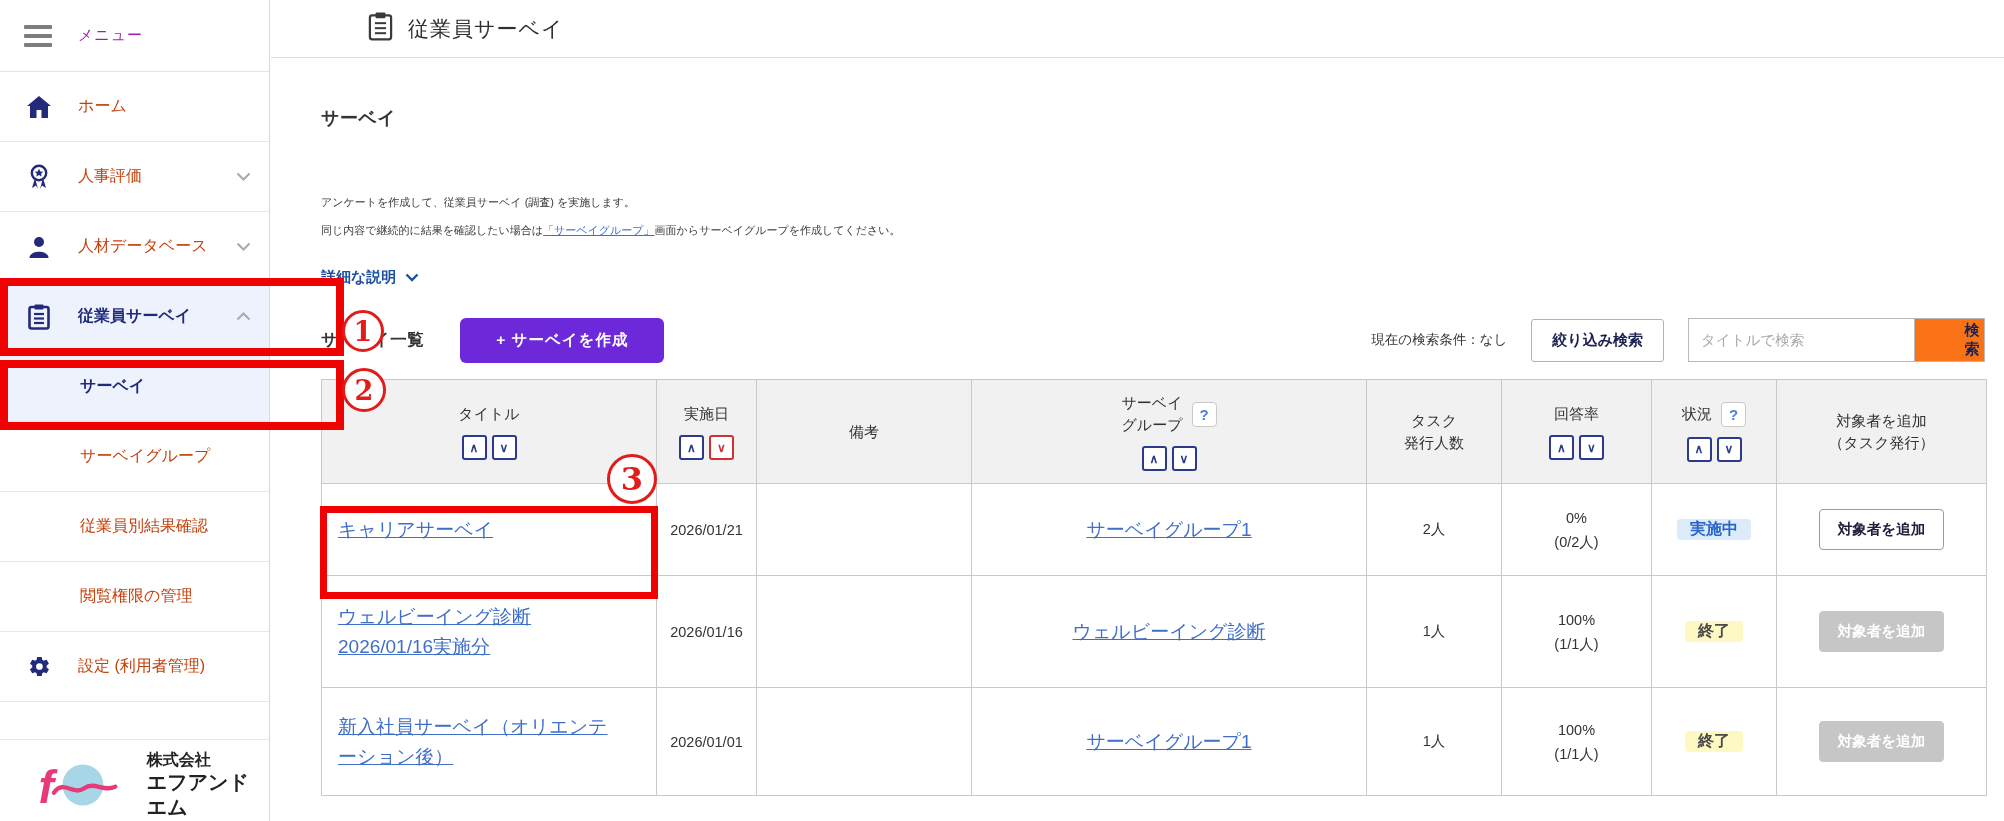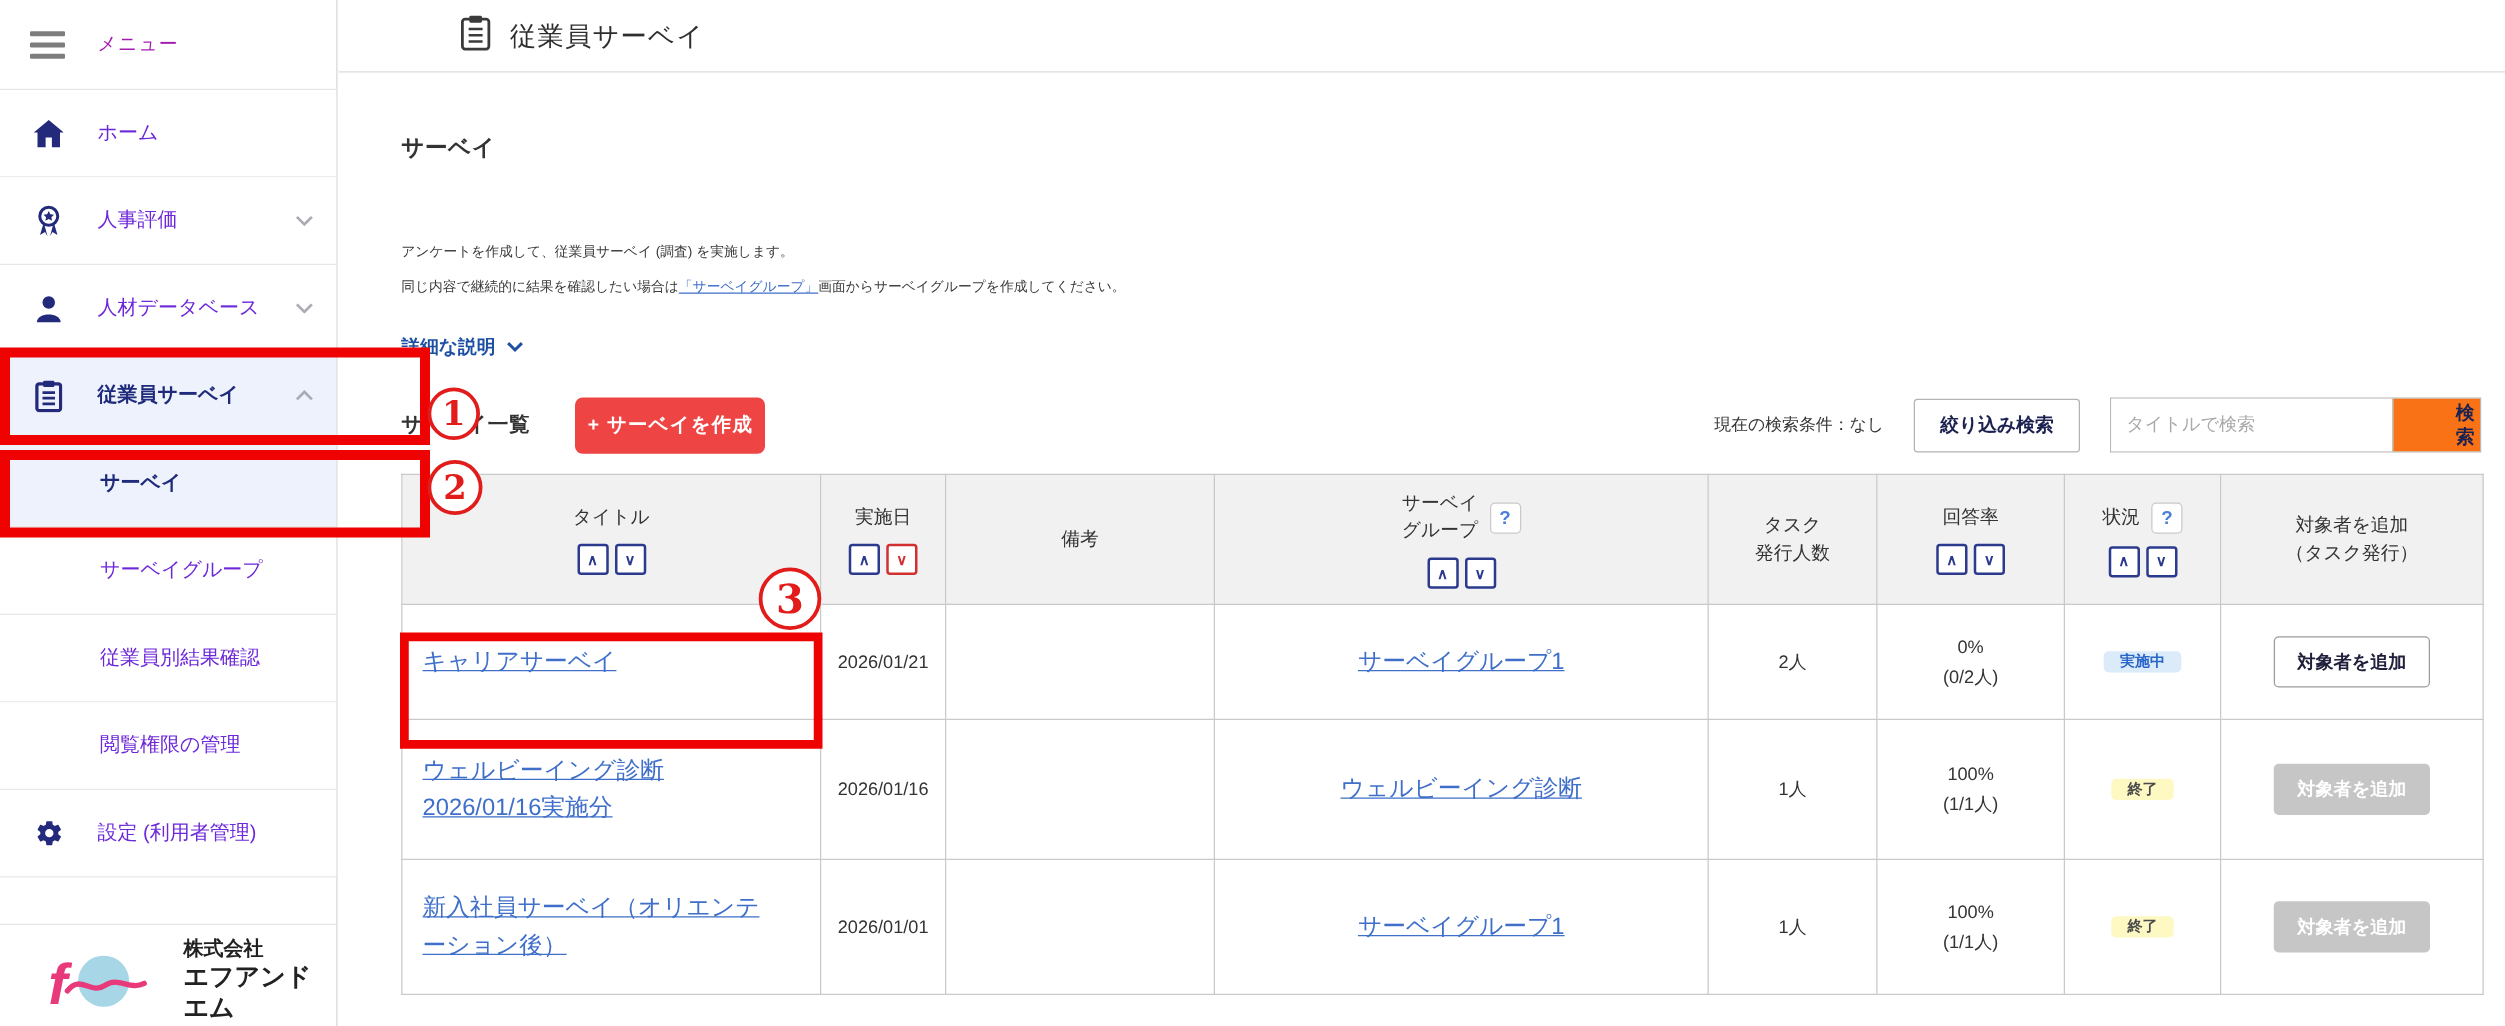--- a/index.html
+++ b/index.html
@@ -6,21 +6,21 @@
   html,body { width:2004px; height:821px; background:#fff; font-family:"Liberation Sans", sans-serif; position:relative; overflow:hidden; }
 
   
   .sidebar { position:absolute; left:0; top:0; width:270px; height:821px; background:#fff; border-right:1px solid #d8d8d8; z-index:2; }
   .sb-menu { height:72px; display:flex; align-items:center; padding-left:24px; border-bottom:1px solid #e5e5e5; cursor:pointer; }
   .hamburger { width:28px; display:flex; flex-direction:column; gap:5px; }
   .hamburger i { display:block; height:4px; background:#7d7d7d; border-radius:1px; }
   .sb-menu-label { margin-left:26px; font-size:15px; color:#a21caf; letter-spacing:1px; }
   .sb-item { height:70px; display:flex; align-items:center; padding:0 18px 0 24px; border-bottom:1px solid #e7e7e7; cursor:pointer; background:#fff; }
   .sb-icon { width:30px; display:flex; align-items:center; justify-content:center; }
-  .sb-label { margin-left:24px; font-size:16px; color:#6d28d9; }
+  .sb-label { margin-left:24px; font-size:16px; color:#c2410c; }
   .sb-item.sub { padding-left:80px; }
   .sb-item.sub .sb-label { margin-left:0; }
   .sb-item.active { background:#edf2fc; }
   .sb-item.active .sb-label { color:#1f2a7a; font-weight:bold; }
   .sb-chevron { margin-left:auto; display:flex; }
   .sb-spacer { height:38px; border-bottom:1px solid #e7e7e7; }
   .sb-logo { position:absolute; top:750px; left:30px; display:flex; align-items:center; }
   .logo-text { margin-left:10px; color:#222; line-height:1.25; }
   .logo-line1 { font-size:16px; font-weight:600; }
   .logo-line2 { font-size:20px; font-weight:600; }
@@ -30,21 +30,21 @@
   .page-header { height:58px; border-bottom:1px solid #dcdcdc; display:flex; align-items:center; padding-left:97px; }
   .page-title { margin-left:15px; font-size:21px; color:#2e2e2e; font-weight:400; letter-spacing:1px; }
   .content { padding:48px 19px 0 50px; position:relative; }
   .survey-heading { font-size:18px; font-weight:bold; color:#333; margin-bottom:58px; letter-spacing:0.5px; }
   .intro-line { font-size:11px; color:#3a3a3a; line-height:28px; }
   .inline-link { color:#3f6fc9; text-decoration:underline; cursor:pointer; }
   .detail-toggle { margin-top:24px; display:flex; align-items:center; gap:9px; width:max-content; cursor:pointer; color:#1d50a2; font-weight:bold; font-size:15px; }
 
   .toolbar { margin-top:30px; height:46px; display:flex; align-items:center; }
   .list-title { font-size:16.5px; font-weight:bold; color:#333; letter-spacing:0.5px; }
-  .btn-create { margin-left:36px; background:#ef4444; color:#fff; font-weight:bold; font-size:15.5px; padding:12px 10px; border:none; border-radius:6px; cursor:pointer; letter-spacing:1px; font-family:inherit; }
+  .btn-create { margin-left:36px; background:#6d28d9; color:#fff; font-weight:bold; font-size:15.5px; padding:12px 36px; border:none; border-radius:6px; cursor:pointer; letter-spacing:1px; font-family:inherit; }
   .toolbar-right { margin-left:auto; display:flex; align-items:center; }
   .search-cond { font-size:13.5px; color:#333; margin-right:24px; }
   .btn-filter { background:#fff; border:1px solid #b3b3b3; border-radius:3px; padding:11px 20px; font-size:15px; font-weight:bold; color:#1b2150; cursor:pointer; font-family:inherit; }
   .search-group { margin-left:24px; display:flex; border:1px solid #b9b9b9; height:44px; background:#fff; }
   .search-input { border:none; outline:none; width:225px; padding:0 12px; font-size:14.5px; color:#333; font-family:inherit; }
   .search-input::placeholder { color:#a9a9a9; }
   .btn-search { width:70px; background:#f97316; border:none; border-left:1px solid #b9b9b9; font-weight:bold; font-size:15px; color:#1b2150; cursor:pointer; font-family:inherit;padding-left:45px; }
 
   
   .survey-table { margin-top:16px; border-collapse:collapse; table-layout:fixed; width:1665px; }
@@ -53,21 +53,21 @@
   .th-label { white-space:pre-line; line-height:22px; }
   .th-with-help { display:flex; align-items:center; justify-content:center; gap:9px; }
   .sort-group { display:flex; justify-content:center; gap:5px; margin-top:10px; }
   .sort-btn { width:25px; height:25px; border:2px solid #2b3a8c; border-radius:3px; background:#fff; color:#2b3a8c; font-size:12px; font-weight:bold; display:flex; align-items:center; justify-content:center; cursor:pointer; font-family:inherit; }
   .sort-btn.sort-active { border-color:#d23030; color:#d23030; }
   .help-badge { width:25px; height:25px; border:1px solid #c9c9c9; border-radius:4px; background:#fff; color:#4a80d8; font-size:15px; font-weight:bold; display:inline-flex; align-items:center; justify-content:center; cursor:pointer; }
   .survey-table td { font-size:14.5px; color:#333; text-align:center; vertical-align:middle; background:#fff; }
   .cell-title { text-align:left !important; padding-left:16px; }
   .table-link { color:#3f6fc9; text-decoration:underline; cursor:pointer; font-size:19px; line-height:30px; white-space:pre-line; }
   .rate-line { line-height:24px; }
-  .badge { display:inline-block; padding:0 13px; border-radius:4px; font-weight:bold; font-size:12px; }
+  .badge { display:inline-block; padding:0 13px; border-radius:4px; font-weight:bold; font-size:16px; }
   .badge-active { background:#dcebfa; color:#2a66c8; }
   .badge-done { background:#fef9c3; color:#4a4a4a; }
   .btn-action { background:#fff; border:1px solid #9b9b9b; border-radius:4px; padding:10px 18px; font-size:14.5px; font-weight:bold; color:#20203c; cursor:pointer; font-family:inherit; }
   .btn-action.disabled { background:#c6c6c6; border-color:#c6c6c6; color:#fff; cursor:default; }
   tr.row-1 { height:92px; } tr.row-2 { height:112px; } tr.row-3 { height:108px; }
 
   
   .red-box { position:absolute; border:8px solid #ee0202; z-index:20; pointer-events:none; }
   #rbox-menu    { left:0;   top:278px; width:344px; height:78px; }
   #rbox-submenu { left:0;   top:360px; width:344px; height:70px; }

